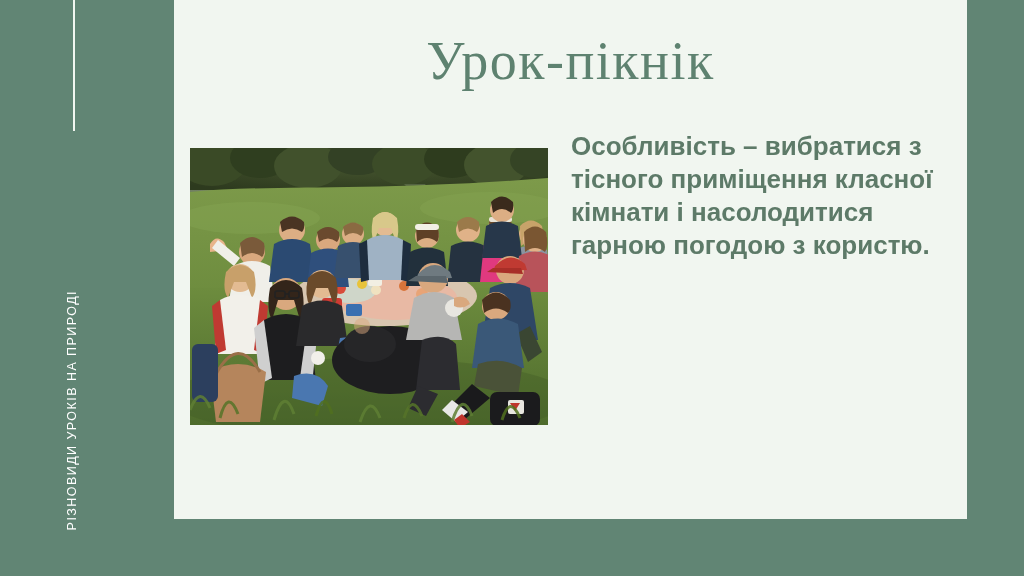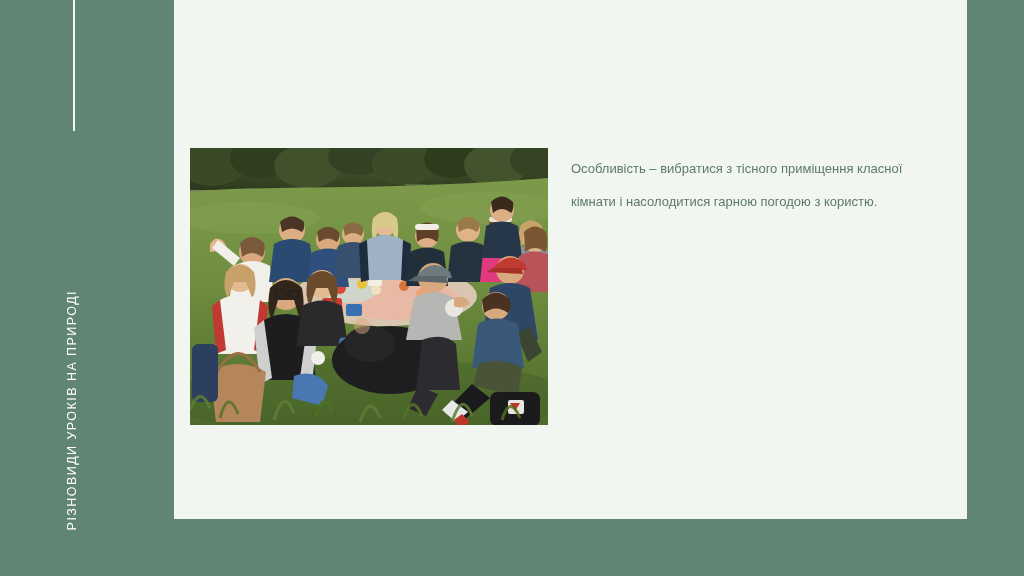--- a/index.html
+++ b/index.html
@@ -86,44 +86,45 @@
   }
   .photo-frame svg {
     display: block;
     width: 358px;
     height: 277px;
   }
   
   .body-copy {
     position: absolute;
     left: 397px;
-    top: 152px;
+    top: 130px;
     width: 372px;
     color: #5d7a68;
-    font-size: 13px;
+    font-size: 26px;
     line-height: 33px;
-    font-weight: 400;
+    font-weight: 700;
   }
   .body-copy p {
     margin: 0;
   }
 </style>
 </head>
 <body>
 
 <div id="slide">
 
   <div class="accent-rule"></div>
 
   <div class="side-caption">
     <div class="side-caption-text">РІЗНОВИДИ УРОКІВ НА ПРИРОДІ</div>
   </div>
 
   <div class="content-panel">
 
+    <div class="slide-title">Урок-пікнік</div>
 
     <div class="photo-frame">
       <svg viewBox="0 0 358 277" preserveAspectRatio="none">
         <defs>
           <linearGradient id="skyg" x1="0" y1="0" x2="0" y2="1">
             <stop offset="0" stop-color="#8e9a86"></stop>
             <stop offset="1" stop-color="#6e7c5e"></stop>
           </linearGradient>
           <linearGradient id="grassTop" x1="0" y1="0" x2="0" y2="1">
             <stop offset="0" stop-color="#7d9a4a"></stop>

